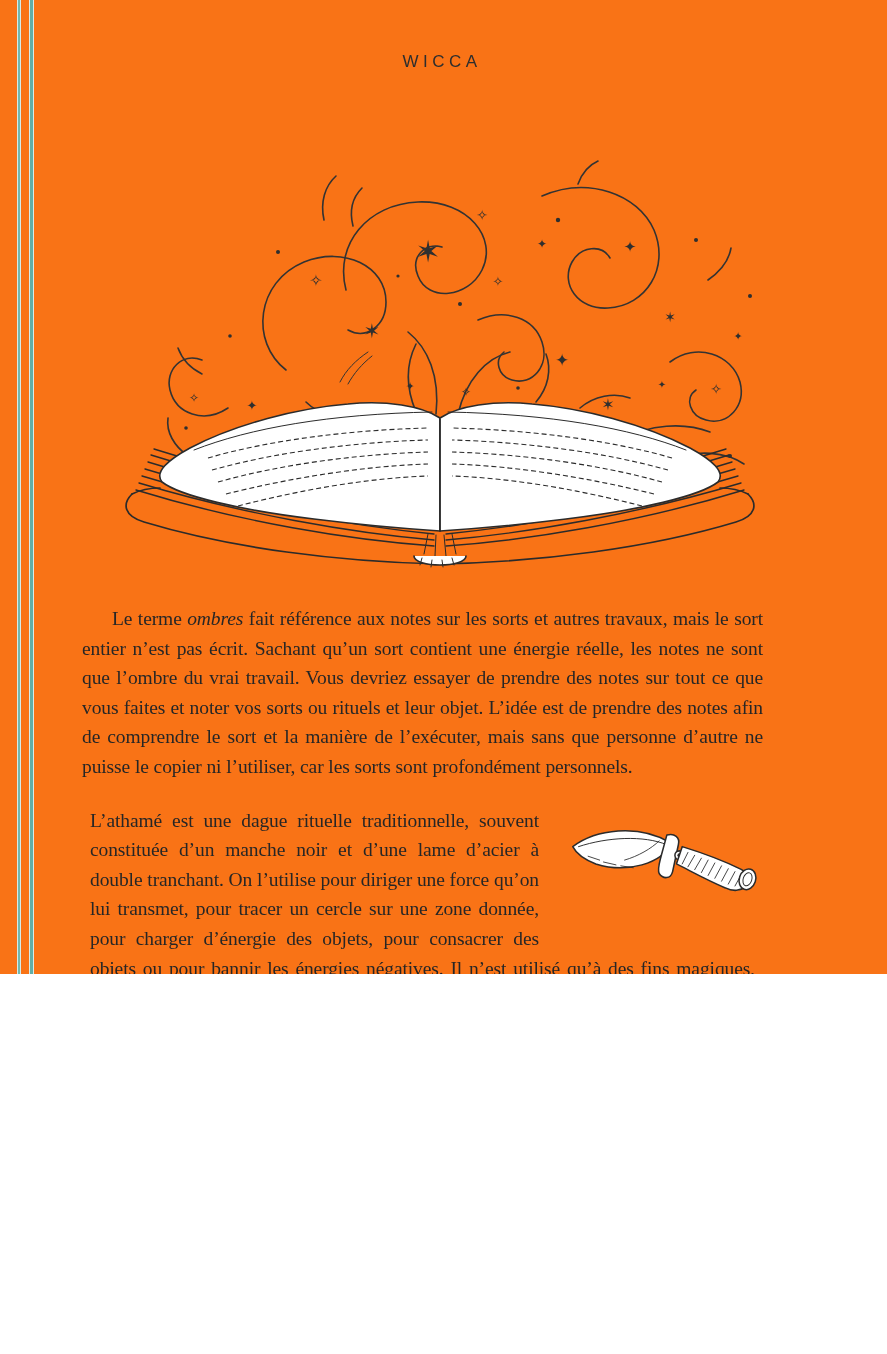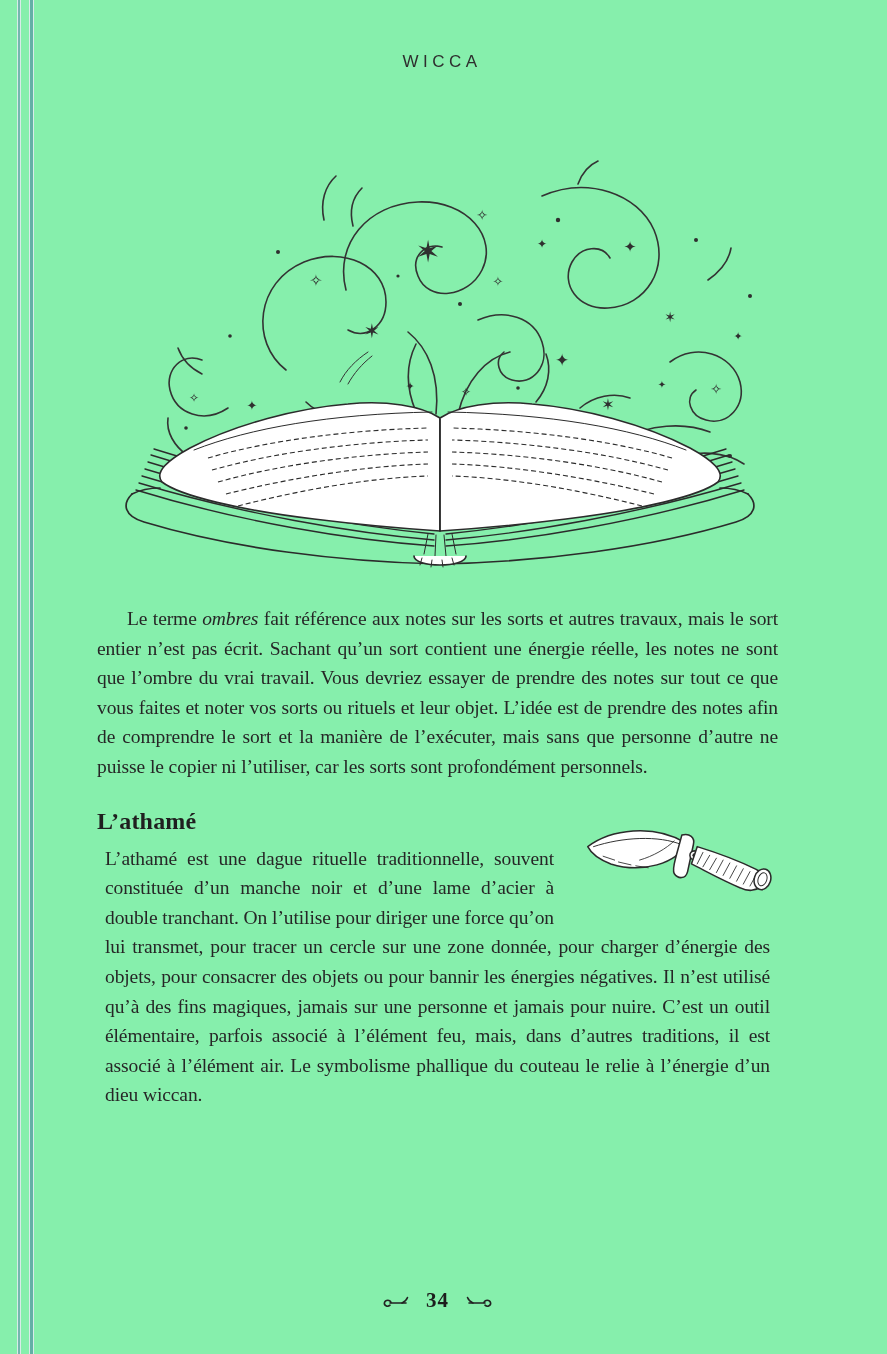--- a/index.html
+++ b/index.html
@@ -1,20 +1,20 @@
 <!DOCTYPE html>
 <html><head>
 <meta charset="utf-8">
 <style>
   html, body { margin: 0; padding: 0; background: #ffffff; }
   .page {
     position: relative;
     width: 887px;
-    height: 1354px;
-    background: #86efac;
+    height: 974px;
+    background: #f97316;
     font-family: "Liberation Serif", serif;
     color: #262626;
     overflow: hidden;
   }
   .rule { position: absolute; top: 0; bottom: 0; }
   .rule-outer { left: 18px; width: 2px;  background: #74b7ae; box-shadow: 0 0 0 1px #d8ece9; }
   .rule-inner { left: 30px; width: 3px;  background: #63afa6; box-shadow: 0 0 0 1px #d8ece9; }
 
   .running-header {
     position: absolute;
@@ -24,21 +24,21 @@
     font-size: 17px;
     letter-spacing: 4.5px;
     padding-left: 4.5px; 
     color: #2e2e2e;
   }
 
   .book-fig { position: absolute; left: 110px; top: 156px; width: 660px; height: 420px; }
 
   .textcol {
     position: absolute;
-    left: 97px; top: 604px; width: 681px;
+    left: 82px; top: 604px; width: 681px;
     font-size: 19.5px;
     line-height: 29.6px;
     letter-spacing: -0.1px;
     text-align: justify;
   }
   .p1 { margin: 0; text-indent: 30px; }
   .it { font-style: italic; }
 
   .athame { margin-top: 24px; }
   .athame h2 {
@@ -222,21 +222,20 @@
               <path d="M161,54 L154,67"></path>
             <path d="M168,57 L161,70"></path>
               <path d="M175,60 L168,73"></path>
               <path d="M181,64 L175,75"></path>
           </g>
           <ellipse cx="188" cy="68" rx="8.5" ry="11" transform="rotate(18 188 68)"></ellipse>
           <ellipse cx="188" cy="68" rx="4.5" ry="7" transform="rotate(18 188 68)" fill="none" stroke-width="1"></ellipse>
         </g>
       </svg>
 
-      <h2>L’athamé</h2>
       <p class="p2">L’athamé est une dague rituelle traditionnelle, souvent constituée d’un manche noir et d’une lame d’acier à double tranchant. On l’utilise pour diriger une force qu’on lui transmet, pour tracer un cercle sur une zone donnée, pour charger d’énergie des objets, pour consacrer des objets ou pour bannir les énergies négatives. Il n’est utilisé qu’à des fins magiques, jamais sur une personne et jamais pour nuire. C’est un outil élémentaire, parfois associé à l’élément feu, mais, dans d’autres traditions, il est associé à l’élément air. Le symbolisme phallique du couteau le relie à l’énergie d’un dieu wiccan.</p>
     </div>
   </div>
 
   <div class="footer">
     <svg class="orn" width="30" height="18" viewBox="0 0 30 18" xmlns="http://www.w3.org/2000/svg">
       <g fill="none" stroke="#222222" stroke-width="1.6" stroke-linecap="round">
         <path d="M10,10.5 C9,7.5 4.5,7.5 3.5,10.5 C2.6,13.4 6.5,15.5 9,13.2"></path>
         <path d="M9,11 H25"></path>
         <path d="M21,11 C23.5,10 25.5,8 26.5,5.5"></path>

